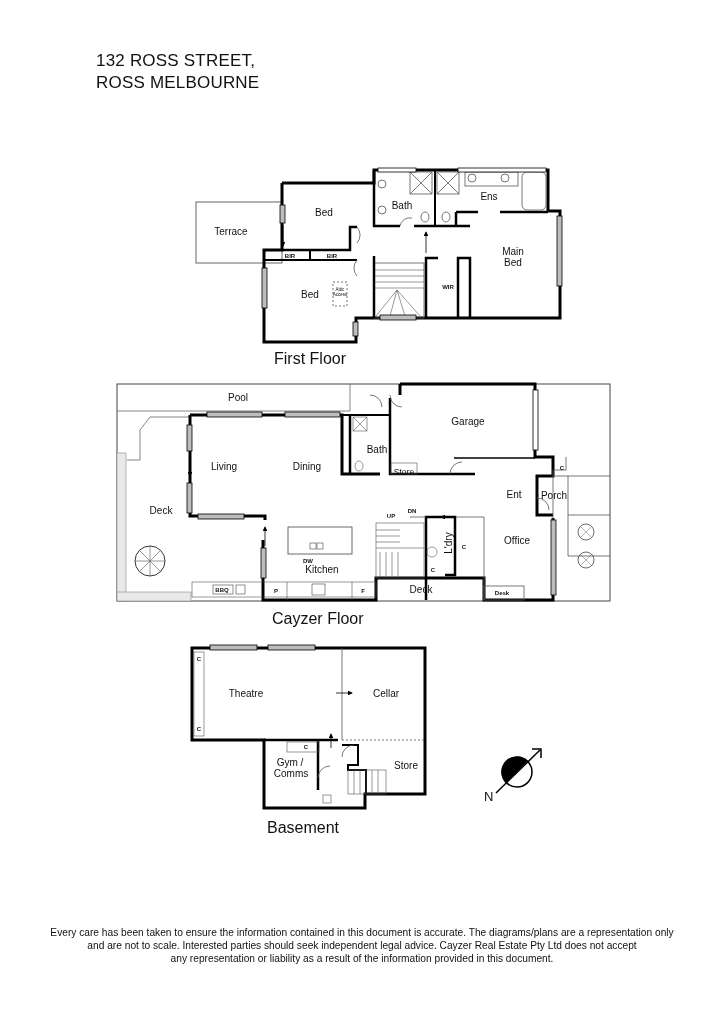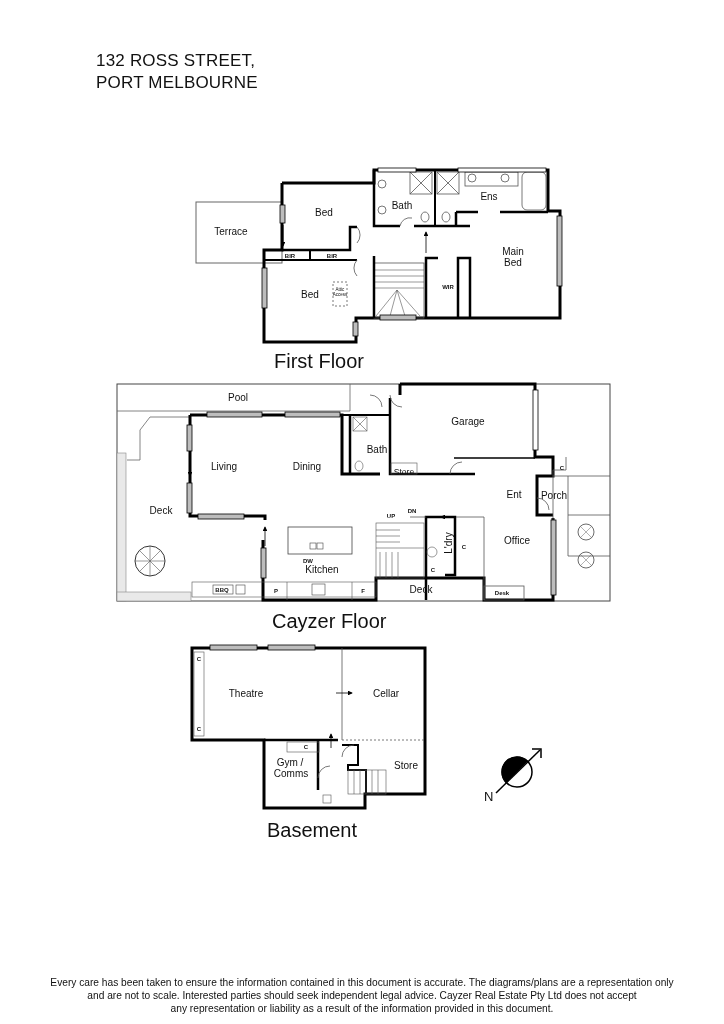--- a/index.html
+++ b/index.html
@@ -1,34 +1,34 @@
 <!DOCTYPE html>
 <html><head>
 <meta charset="utf-8">
 <style>
   html, body { margin:0; padding:0; background:#ffffff; }
   body { width:724px; height:1024px; position:relative; overflow:hidden;
          font-family:"Liberation Sans", sans-serif; color:#111; }
   .address { position:absolute; left:64px; top:50px; font-size:17px; line-height:22px; letter-spacing:0.2px;margin-left:32px; }
   .address div { white-space:nowrap; }
   svg.plan { position:absolute; left:0; top:0; }
-  .floor-label { position:absolute; font-size:20px; white-space:nowrap;text-align:center; }
+  .floor-label { position:absolute; font-size:16px; white-space:nowrap;text-align:center; }
   .room { font-family:"Liberation Sans", sans-serif; font-size:10px; fill:#111; }
   .room-sm { font-family:"Liberation Sans", sans-serif; font-size:6px; font-weight:bold; fill:#111; }
-  .disclaimer { position:absolute; left:0; width:724px; top:976px; text-align:center;
+  .disclaimer { position:absolute; left:0; width:724px; top:926px; text-align:center;
                 font-size:10.2px; line-height:13px; color:#111; }
   .disclaimer div { white-space:nowrap; }
   .compass-n { position:absolute; left:484px; top:789px; font-size:13px; }
 </style>
 </head>
 <body>
 
 <div class="address">
   <div>132 ROSS STREET,</div>
-  <div>PORT MELBOURNE</div>
+  <div>ROSS MELBOURNE</div>
 </div>
 
 <svg class="plan" width="724" height="1024" viewBox="0 0 724 1024">
   <defs>
     <marker id="arr" markerWidth="6" markerHeight="6" refX="5" refY="3" orient="auto">
       <path d="M0,0 L6,3 L0,6 z" fill="#000"></path>
     </marker>
   </defs>
 
   <g>

